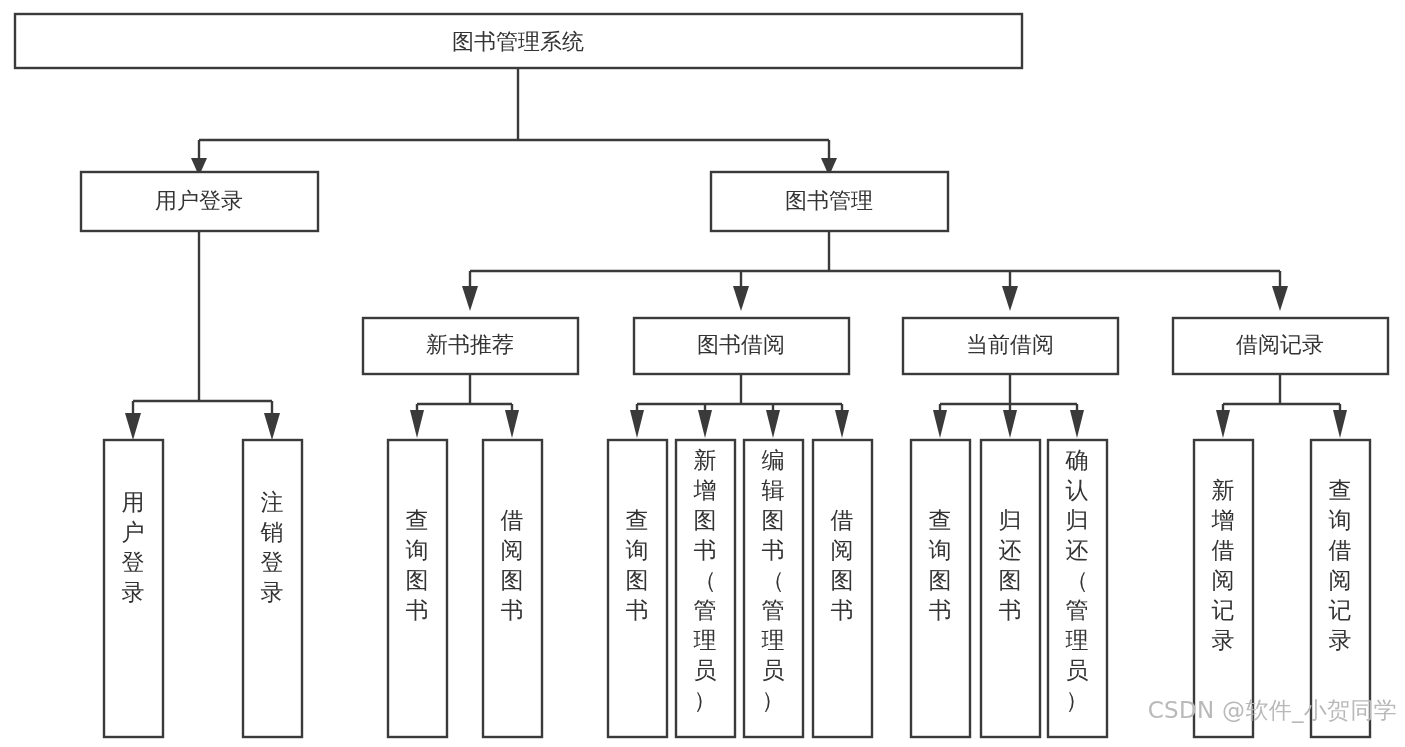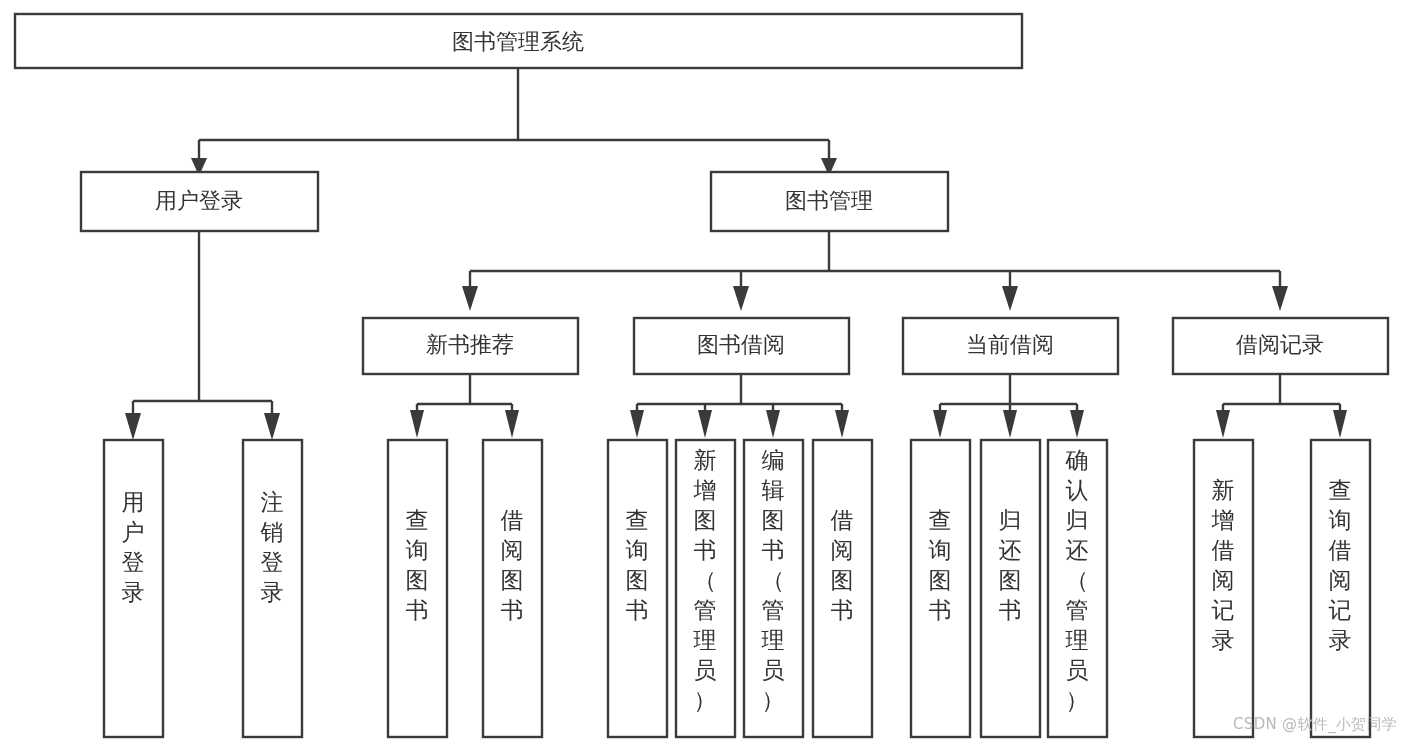--- a/index.html
+++ b/index.html
@@ -15,23 +15,23 @@
   .arrow-head{fill:#3a3a3a;stroke:none;}
   .node-label-h{
     font-family:"DejaVu Sans","Liberation Sans",sans-serif;
     font-size:22px;fill:#333333;text-anchor:middle;dominant-baseline:middle;
   }
   .leaf-label-v{
     font-family:"DejaVu Sans","Liberation Sans",sans-serif;
     font-size:23px;fill:#333333;text-anchor:middle;
   }
   .watermark-text{
-    position:absolute;right:8px;bottom:13px;
-    font-family:"DejaVu Sans","Liberation Sans",sans-serif;
-    font-size:15px;color:#b9b9b9;white-space:nowrap;letter-spacing:0.3px;
+    position:absolute;right:8px;bottom:21px;
+    font-family:"DejaVu Sans","Liberation Sans",sans-serif;
+    font-size:23px;color:#b9b9b9;white-space:nowrap;letter-spacing:0.3px;
     user-select:none;
   }
 </style>
 </head>
 <body>
 
 <div id="diagram-root">
 
   <svg id="diagram-svg" viewBox="0 0 1405 747">
     <defs></defs>

